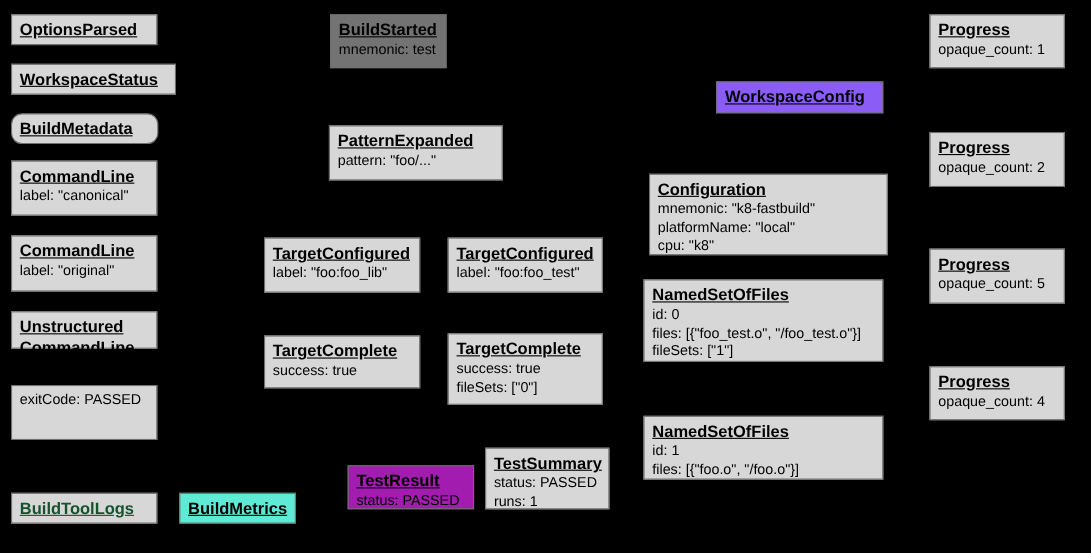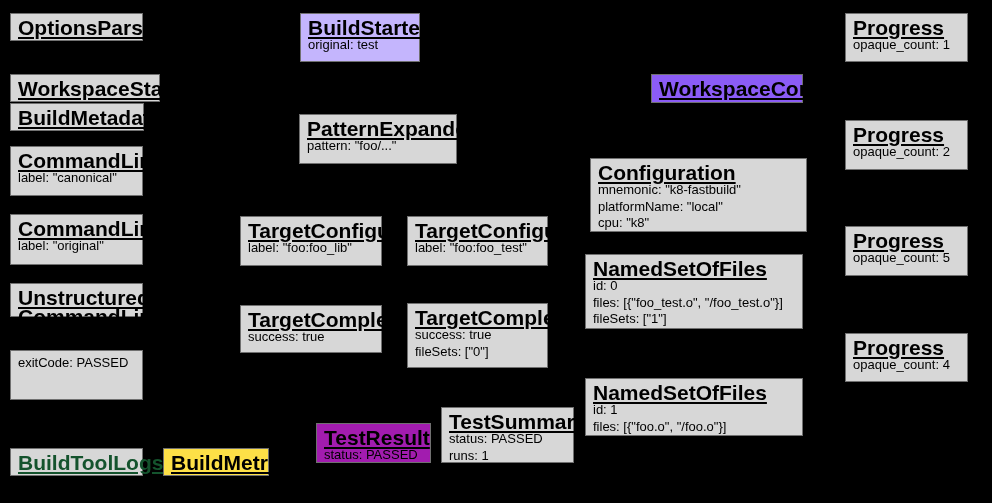--- a/index.html
+++ b/index.html
@@ -17,46 +17,46 @@
   }
   .node {
     position: absolute;
     box-sizing: border-box;
     background: #d7d7d7;
     border: 1px solid #707070;
     color: #000000;
     padding: 4px 7px 5px 7px;
   }
   .node-title {
-    font-size: 21px;
+    font-size: 15px;
     font-weight: bold;
     text-decoration: underline;
     line-height: 19px;
     white-space: pre-line;
   }
   .node-line {
     font-size: 13px;
     line-height: 16.5px;
     white-space: nowrap;
   }
 </style>
 </head>
 <body>
 
 <div id="canvas" style="background: rgb(0, 0, 0);">
 
   <div class="node" style="left: 10px; top: 13px; width: 133px; height: 28px; background: rgb(215, 215, 215); border-color: rgb(112, 112, 112); color: rgb(0, 0, 0);">
     <div class="node-title">OptionsParsed</div>
   </div>
 
-  <div class="node" style="left: 10px; top: 58px; width: 150px; height: 28px; background: rgb(215, 215, 215); border-color: rgb(112, 112, 112); color: rgb(0, 0, 0); margin-top: 16px;">
+  <div class="node" style="left: 10px; top: 58px; width: 150px; height: 28px; background: rgb(215, 215, 215); border-color: rgb(112, 112, 112); color: rgb(0, 0, 0);">
     <div class="node-title">WorkspaceStatus</div>
   </div>
 
-  <div class="node" style="left: 10px; top: 103px; width: 134px; height: 28px; background: rgb(215, 215, 215); border-color: rgb(112, 112, 112); color: rgb(0, 0, 0);">
+  <div class="node" style="left: 10px; top: 103px; width: 134px; height: 28px; background: rgb(215, 215, 215); border-color: rgb(112, 112, 112); color: rgb(0, 0, 0); border-radius: 10px;">
     <div class="node-title">BuildMetadata</div>
   </div>
 
   <div class="node" style="left: 10px; top: 146px; width: 133px; height: 50px; background: rgb(215, 215, 215); border-color: rgb(112, 112, 112); color: rgb(0, 0, 0);">
     <div class="node-title">CommandLine</div>
     <div class="node-line">label: "canonical"</div>
   </div>
 
   <div class="node" style="left: 10px; top: 214px; width: 133px; height: 51px; background: rgb(215, 215, 215); border-color: rgb(112, 112, 112); color: rgb(0, 0, 0);">
     <div class="node-title">CommandLine</div>
@@ -69,27 +69,27 @@
   </div>
 
   <div class="node" style="left: 10px; top: 350px; width: 133px; height: 50px; background: rgb(215, 215, 215); border-color: rgb(112, 112, 112); color: rgb(0, 0, 0);">
     <div class="node-line">exitCode: PASSED</div>
   </div>
 
   <div class="node" style="left: 10px; top: 448px; width: 133px; height: 28px; background: rgb(215, 215, 215); border-color: rgb(112, 112, 112); color: #14532d;">
     <div class="node-title">BuildToolLogs</div>
   </div>
 
-  <div class="node" style="left: 163px; top: 448px; width: 106px; height: 28px; background: #fde047; border-color: rgb(112, 112, 112); color: rgb(0, 0, 0);">
+  <div class="node" style="left: 163px; top: 448px; width: 106px; height: 28px; background: #5eead4; border-color: rgb(112, 112, 112); color: rgb(0, 0, 0);">
     <div class="node-title">BuildMetrics</div>
   </div>
 
-  <div class="node" style="left: 300px; top: 13px; width: 120px; height: 49px; background: #c4b5fd; border-color: rgb(112, 112, 112); color: rgb(0, 0, 0);">
+  <div class="node" style="left: 300px; top: 13px; width: 106px; height: 49px; background: #737373; border-color: rgb(112, 112, 112); color: rgb(0, 0, 0);">
     <div class="node-title">BuildStarted</div>
-    <div class="node-line">original: test</div>
+    <div class="node-line">mnemonic: test</div>
   </div>
 
   <div class="node" style="left: 299px; top: 114px; width: 158px; height: 50px; background: rgb(215, 215, 215); border-color: rgb(112, 112, 112); color: rgb(0, 0, 0);">
     <div class="node-title">PatternExpanded</div>
     <div class="node-line">pattern: "foo/..."</div>
   </div>
 
   <div class="node" style="left: 240px; top: 216px; width: 142px; height: 50px; background: rgb(215, 215, 215); border-color: rgb(112, 112, 112); color: rgb(0, 0, 0);">
     <div class="node-title">TargetConfigured</div>
     <div class="node-line">label: "foo:foo_lib"</div>
@@ -109,21 +109,21 @@
     <div class="node-title">TargetComplete</div>
     <div class="node-line">success: true</div>
     <div class="node-line">fileSets: ["0"]</div>
   </div>
 
   <div class="node" style="left: 316px; top: 423px; width: 115px; height: 40px; background: #a21caf; border-color: rgb(112, 112, 112); color: rgb(0, 0, 0);">
     <div class="node-title">TestResult</div>
     <div class="node-line">status: PASSED</div>
   </div>
 
-  <div class="node" style="left: 441px; top: 407px; width: 133px; height: 56px; background: rgb(215, 215, 215); border-color: rgb(112, 112, 112); color: rgb(0, 0, 0);">
+  <div class="node" style="left: 441px; top: 407px; width: 113px; height: 56px; background: rgb(215, 215, 215); border-color: rgb(112, 112, 112); color: rgb(0, 0, 0);">
     <div class="node-title">TestSummary</div>
     <div class="node-line">status: PASSED</div>
     <div class="node-line">runs: 1</div>
   </div>
 
   <div class="node" style="left: 651px; top: 74px; width: 152px; height: 29px; background: #8b5cf6; border-color: rgb(112, 112, 112); color: rgb(0, 0, 0);">
     <div class="node-title">WorkspaceConfig</div>
   </div>
 
   <div class="node" style="left: 590px; top: 158px; width: 217px; height: 74px; background: rgb(215, 215, 215); border-color: rgb(112, 112, 112); color: rgb(0, 0, 0);">

